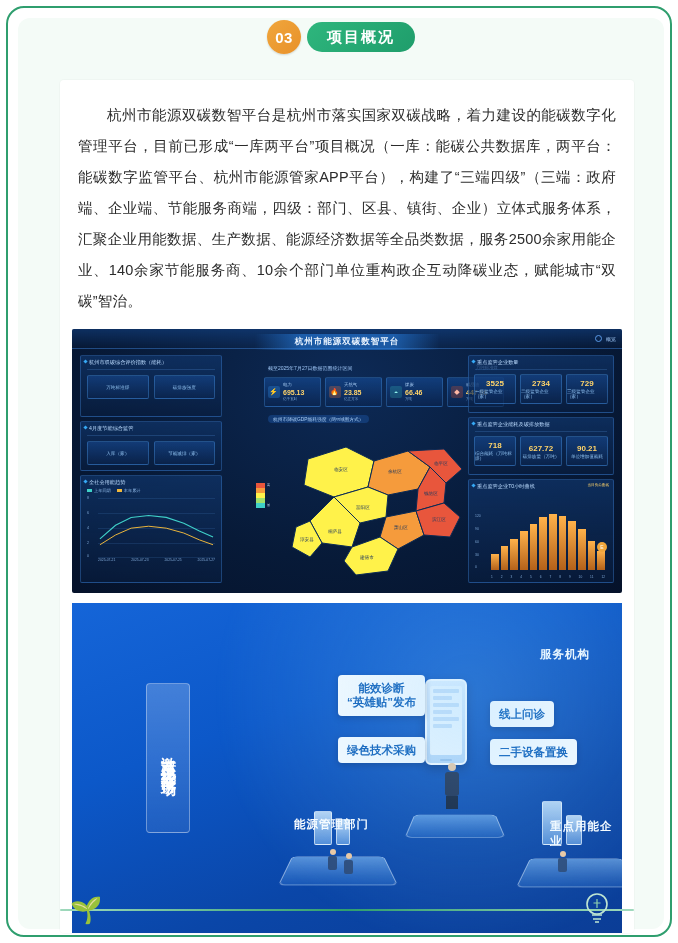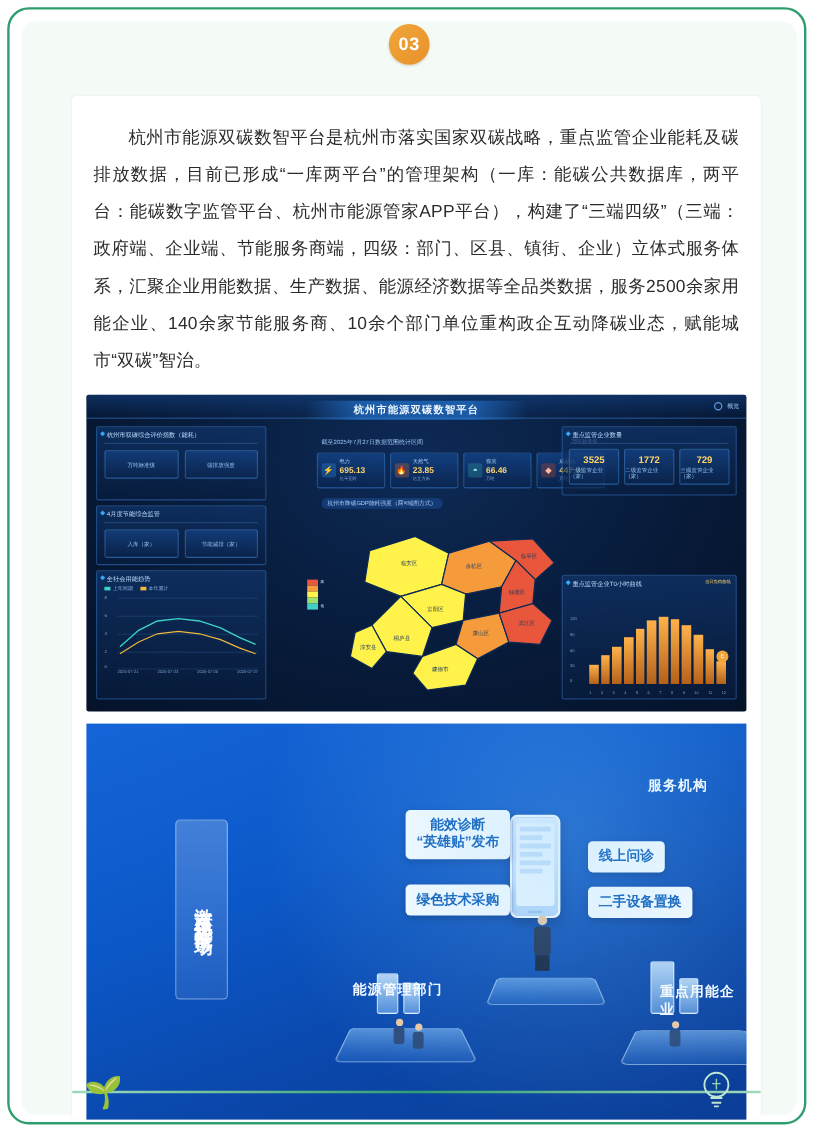--- a/index.html
+++ b/index.html
@@ -273,25 +273,26 @@
   .bulb { position:absolute; right: 58px; bottom: 10px; width: 30px; height: 34px; }
 </style>
 </head>
 <body>
 
 <div class="page-frame">
   <div class="inner-bg"></div>
 
   <div class="header">
     <div class="header-num">03</div>
+    <div class="header-pill">项目概况</div>
   </div>
 
   <div class="card">
 
-    <div class="paragraph">杭州市能源双碳数智平台是杭州市落实国家双碳战略，重点监管企业能耗及碳排放数据，目前已形成“一库两平台”的管理架构（一库：能碳公共数据库，两平台：能碳数字监管平台、杭州市能源管家APP平台），构建了“三端四级”（三端：政府端、企业端、节能服务商端，四级：部门、区县、镇街、企业）立体式服务体系，汇聚企业用能数据、生产数据、能源经济数据等全品类数据，服务2500余家用能企业、140余家节能服务商、10余个部门单位重构政企互动降碳业态，赋能城市“双碳”智治。</div>
+    <div class="paragraph">杭州市能源双碳数智平台是杭州市落实国家双碳战略，着力建设的能碳数字化管理平台，目前已形成“一库两平台”项目概况（一库：能碳公共数据库，两平台：能碳数字监管平台、杭州市能源管家APP平台），构建了“三端四级”（三端：政府端、企业端、节能服务商端，四级：部门、区县、镇街、企业）立体式服务体系，汇聚企业用能数据、生产数据、能源经济数据等全品类数据，服务2500余家用能企业、140余家节能服务商、10余个部门单位重构政企互动降碳业态，赋能城市“双碳”智治。</div>
 
     <div class="dash">
       <div class="dash-topbar"></div>
       <div class="dash-title">杭州市能源双碳数智平台</div>
       <div class="dash-right-icons">
         <span class="dot-ico"></span>
         <span>概览</span>
       </div>
 
       <div class="panel p-left1">
@@ -438,30 +439,48 @@
 
       <div class="panel p-r1">
         <div class="panel-h">重点监管企业数量</div>
         <div class="sline"></div>
         <div class="rrow">
           <div class="mini-card">
             <b>3525</b>
             <span>一级监管企业（家）</span>
           </div>
           <div class="mini-card">
-            <b>1772</b>
+            <b>2734</b>
             <span>二级监管企业（家）</span>
           </div>
           <div class="mini-card">
             <b>729</b>
             <span>三级监管企业（家）</span>
           </div>
         </div>
       </div>
 
+      <div class="panel p-r2">
+        <div class="panel-h">重点监管企业能耗及碳排放数据</div>
+        <div class="sline"></div>
+        <div class="rrow">
+          <div class="mini-card">
+            <b>718</b>
+            <span>综合能耗（万吨标煤）</span>
+          </div>
+          <div class="mini-card">
+            <b>627.72</b>
+            <span>碳排放量（万吨）</span>
+          </div>
+          <div class="mini-card">
+            <b>90.21</b>
+            <span>单位增加值能耗</span>
+          </div>
+        </div>
+      </div>
 
       <div class="panel p-r3">
         <div class="panel-h">重点监管企业T0小时曲线</div>
         <div style="position:absolute;right:4px;top:3px;font-size:3.6px;color:#ffd46a">当日负荷曲线</div>
         <div class="r3-axis">
           <span style="top:0">120</span>
           <span style="top:13px">90</span>
           <span style="top:26px">60</span>
           <span style="top:39px">30</span>
           <span style="top:51px">0</span>

